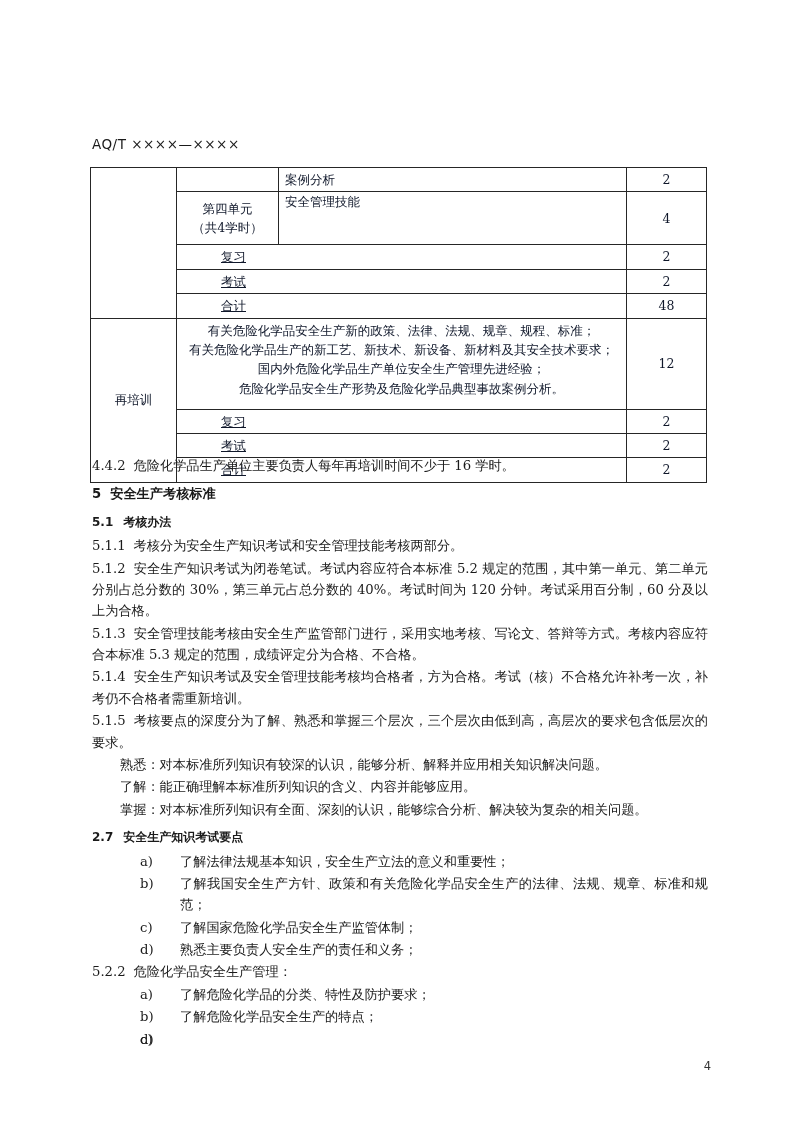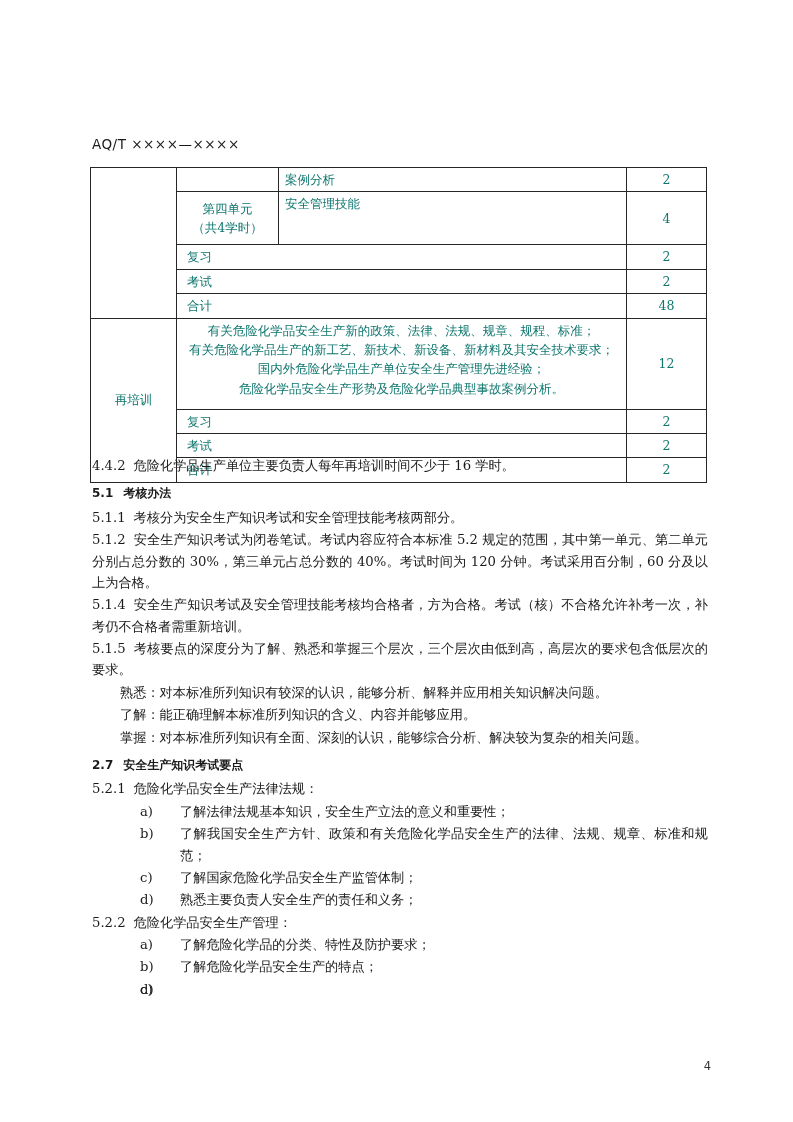--- a/index.html
+++ b/index.html
@@ -41,31 +41,31 @@
     width: 616px;
     border-collapse: collapse;
     table-layout: fixed;
     font-size: 12.5px;
     line-height: 1.55;
   }
   .hours-table td {
     border: 1px solid #262626;
     padding: 2px 6px;
     vertical-align: middle;
-    color: #0f766e;
+    color: #0f172a;
   }
   .col-unit   { width: 86px; }
   .col-name   { width: 102px; }
   .col-desc   { width: 348px; }
   .col-hours  { width: 80px; }
 
   td.center { text-align: center; }
   td.mid-v  { vertical-align: middle; }
   td.top-v  { vertical-align: top; }
-  td.indent-label { text-align: left; padding-left: 10px; }
+  td.indent-label { text-align: left; padding-left: 44px; text-decoration: underline; }
   .cell-line { display: block; white-space: nowrap; }
   .desc-line { display: block; text-align: center; }
 
   
   .content {
     position: absolute;
     left: 92px;
     top: 408px;
     width: 616px;
     font-size: 13.2px;
@@ -140,21 +140,21 @@
         <td rowspan="5" class="center mid-v"></td>
         <td></td>
         <td>案例分析</td>
         <td class="center">2</td>
       </tr>
       <tr>
         <td class="center mid-v">
           <span class="cell-line">第四单元</span>
           <span class="cell-line">（共4学时）</span>
         </td>
-        <td class="top-v" style="height:48px;">安全管理技能</td>
+        <td class="top-v" style="height:48px;font-family:Liberation Mono, monospace;">安全管理技能</td>
         <td class="center mid-v">4</td>
       </tr>
       <tr>
         <td colspan="2" class="indent-label">复习</td>
         <td class="center">2</td>
       </tr>
       <tr>
         <td colspan="2" class="indent-label">考试</td>
         <td class="center">2</td>
       </tr>
@@ -187,53 +187,56 @@
       </tr>
     </tbody>
   </table>
 
   <div class="content">
 
     <p class="para">
       <span class="num">4.4.2</span><span>危险化学品生产单位主要负责人每年再培训时间不少于 16 学时。</span>
     </p>
 
+    <p class="heading">
+      <span class="num">5</span><span>安全生产考核标准</span>
+    </p>
 
     <p class="heading-sub">
       <span class="num">5.1</span><span>考核办法</span>
     </p>
 
     <p class="para">
       <span class="num">5.1.1</span><span>考核分为安全生产知识考试和安全管理技能考核两部分。</span>
     </p>
 
     <p class="para">
       <span class="num">5.1.2</span><span>安全生产知识考试为闭卷笔试。考试内容应符合本标准 5.2 规定的范围，其中第一单元、第二单元分别占总分数的 30%，第三单元占总分数的 40%。考试时间为 120 分钟。考试采用百分制，60 分及以上为合格。</span>
     </p>
 
+    <p class="para">
+      <span class="num">5.1.3</span><span>安全管理技能考核由安全生产监管部门进行，采用实地考核、写论文、答辩等方式。考核内容应符合本标准 5.3 规定的范围，成绩评定分为合格、不合格。</span>
+    </p>
 
     <p class="para">
       <span class="num">5.1.4</span><span>安全生产知识考试及安全管理技能考核均合格者，方为合格。考试（核）不合格允许补考一次，补考仍不合格者需重新培训。</span>
     </p>
 
     <p class="para">
       <span class="num">5.1.5</span><span>考核要点的深度分为了解、熟悉和掌握三个层次，三个层次由低到高，高层次的要求包含低层次的要求。</span>
     </p>
 
     <p class="def-line">熟悉：对本标准所列知识有较深的认识，能够分析、解释并应用相关知识解决问题。</p>
     <p class="def-line">了解：能正确理解本标准所列知识的含义、内容并能够应用。</p>
     <p class="def-line">掌握：对本标准所列知识有全面、深刻的认识，能够综合分析、解决较为复杂的相关问题。</p>
 
     <p class="heading-sub">
       <span class="num">2.7</span><span>安全生产知识考试要点</span>
     </p>
 
-    <p class="para">
-      <span class="num">5.2.1</span><span>危险化学品安全生产法律法规：</span>
-    </p>
 
     <p class="list-item">
       <span class="marker">a)</span><span>了解法律法规基本知识，安全生产立法的意义和重要性；</span>
     </p>
     <p class="list-item">
       <span class="marker">b)</span><span>了解我国安全生产方针、政策和有关危险化学品安全生产的法律、法规、规章、标准和规范；</span>
     </p>
     <p class="list-item">
       <span class="marker">c)</span><span>了解国家危险化学品安全生产监管体制；</span>
     </p>

